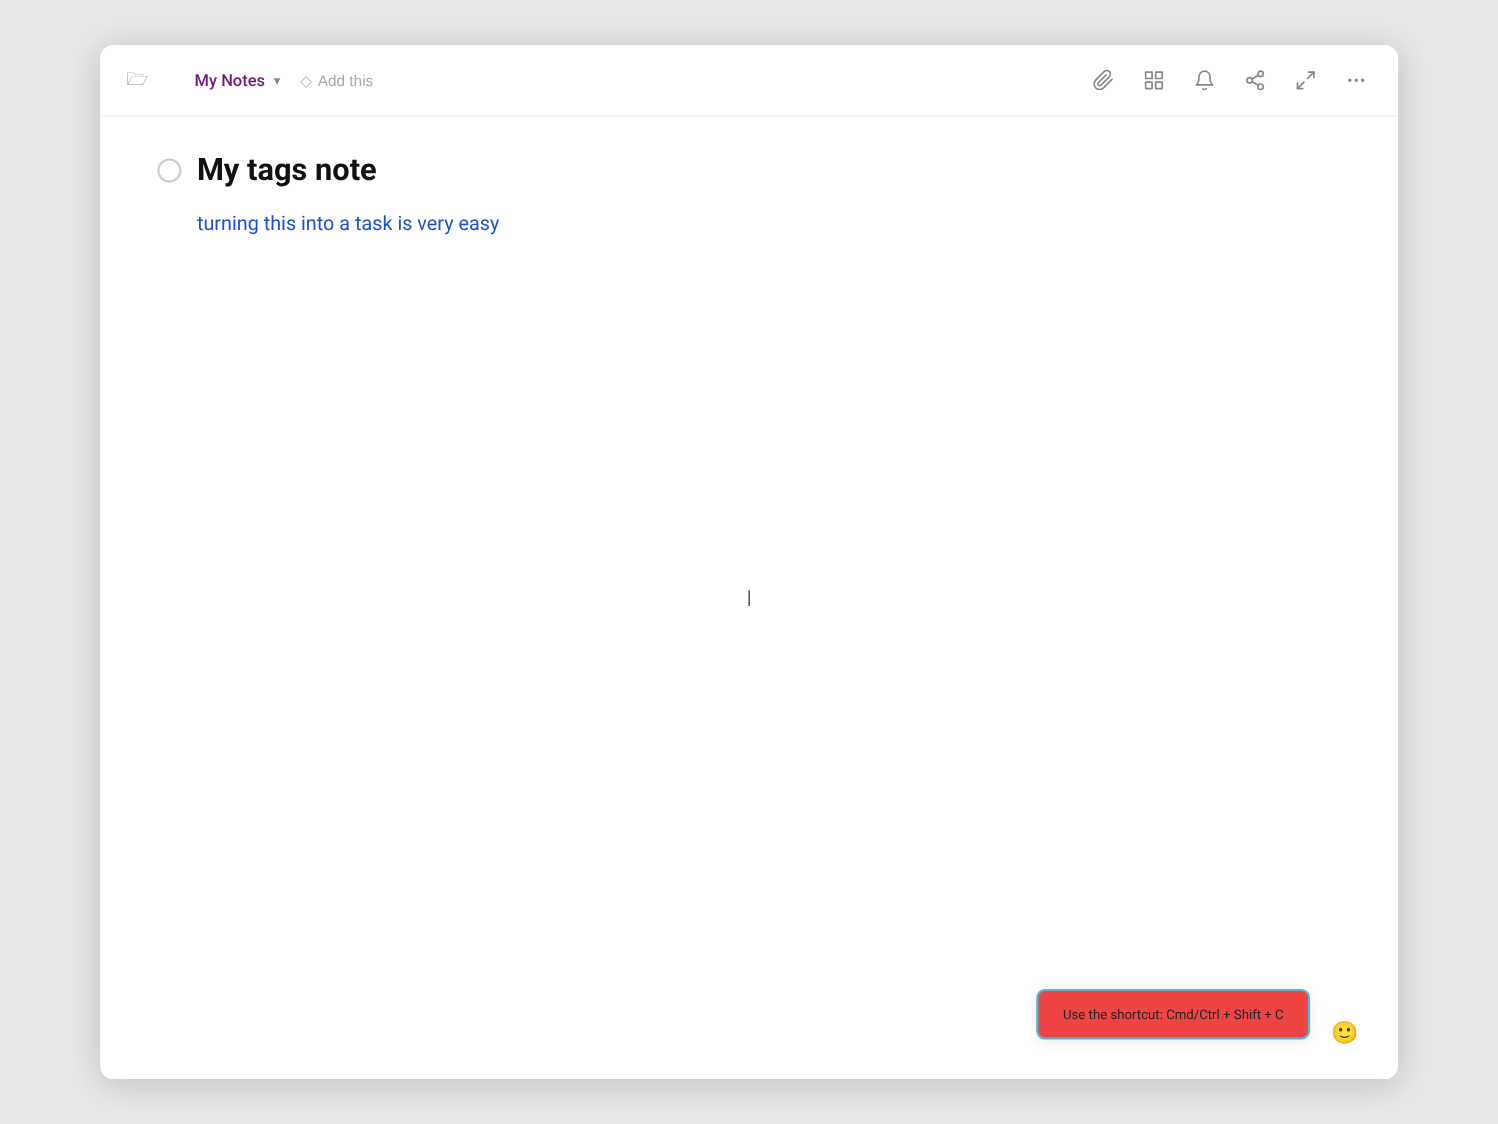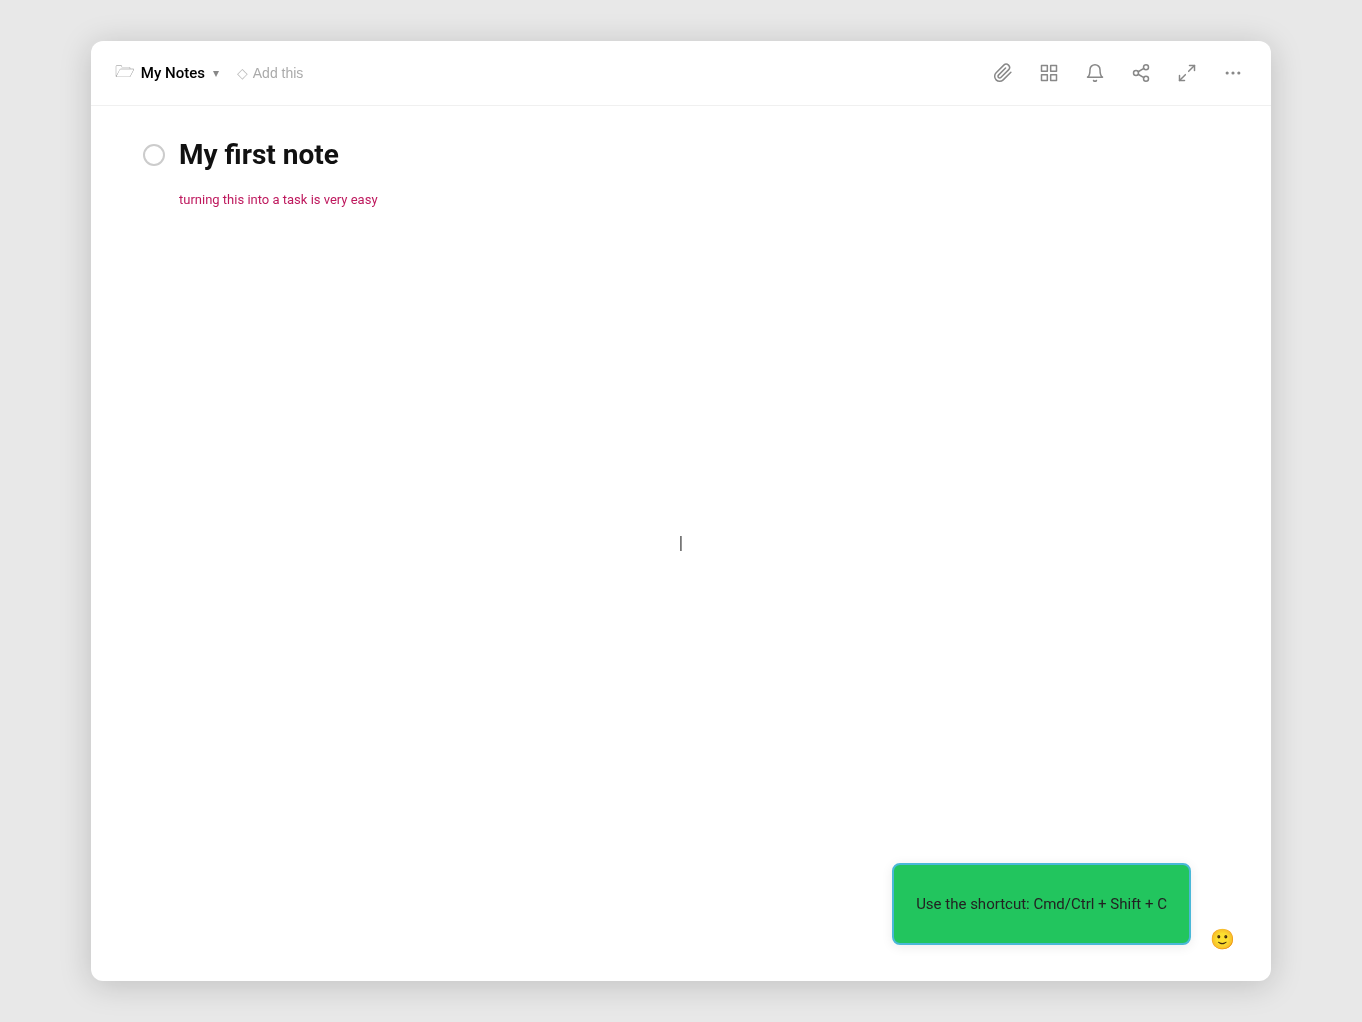--- a/index.html
+++ b/index.html
@@ -51,21 +51,22 @@
     }
 
     .folder-icon {
       color: #888;
       font-size: 16px;
     }
 
     .breadcrumb-title {
       font-size: 15px;
       font-weight: 500;
-      color: #000000;
+      color: #701a75;
+      margin-left: 36px;
     }
 
     .chevron-down-icon {
       color: #888;
       font-size: 12px;
       margin-left: 2px;
     }
 
     .add-tags-btn {
       display: flex;
@@ -130,22 +131,22 @@
     }
 
     .note-title {
       font-size: 28px;
       font-weight: 700;
       color: #111;
     }
 
     .note-body {
       padding-left: 36px;
-      font-size: 13px;
-      color: #be185d;
+      font-size: 18px;
+      color: #1d4ed8;
       line-height: 1.7;
       margin-top: 13px;
     }
 
     .note-line {
       display: block;
     }
 
     .cursor-indicator {
       position: absolute;
@@ -155,25 +156,25 @@
       font-size: 20px;
       color: #333;
       pointer-events: none;
       font-weight: 300;
     }
 
     .shortcut-tooltip {
       position: absolute;
       bottom: 36px;
       right: 80px;
-      background: #22c55e;
+      background: #ef4444;
       border: 2px solid #4ab8d8;
       border-radius: 8px;
-      padding: 30px 22px;
-      font-size: 15px;
+      padding: 14px 22px;
+      font-size: 12px;
       color: #222;
       white-space: nowrap;
       box-shadow: 0 2px 12px rgba(0,0,0,0.08);
     }
 
     .emoji-btn {
       position: absolute;
       bottom: 30px;
       right: 36px;
       background: transparent;
@@ -245,21 +246,21 @@
             <circle cx="19" cy="12" r="1"></circle>
         </svg>
       </button>
     </div>
   </div>
 
   <div class="content-area">
 
     <div class="note-title-row">
       <div class="circle-checkbox"></div>
-      <h1 class="note-title">My first note</h1>
+      <h1 class="note-title">My tags note</h1>
     </div>
 
     <div class="note-body">
       <span class="note-line">turning this into a task is very easy</span>
     </div>
 
     <div class="cursor-indicator">I</div>
 
     <div class="shortcut-tooltip">
       <span>Use the shortcut: Cmd/Ctrl + Shift + C</span>

